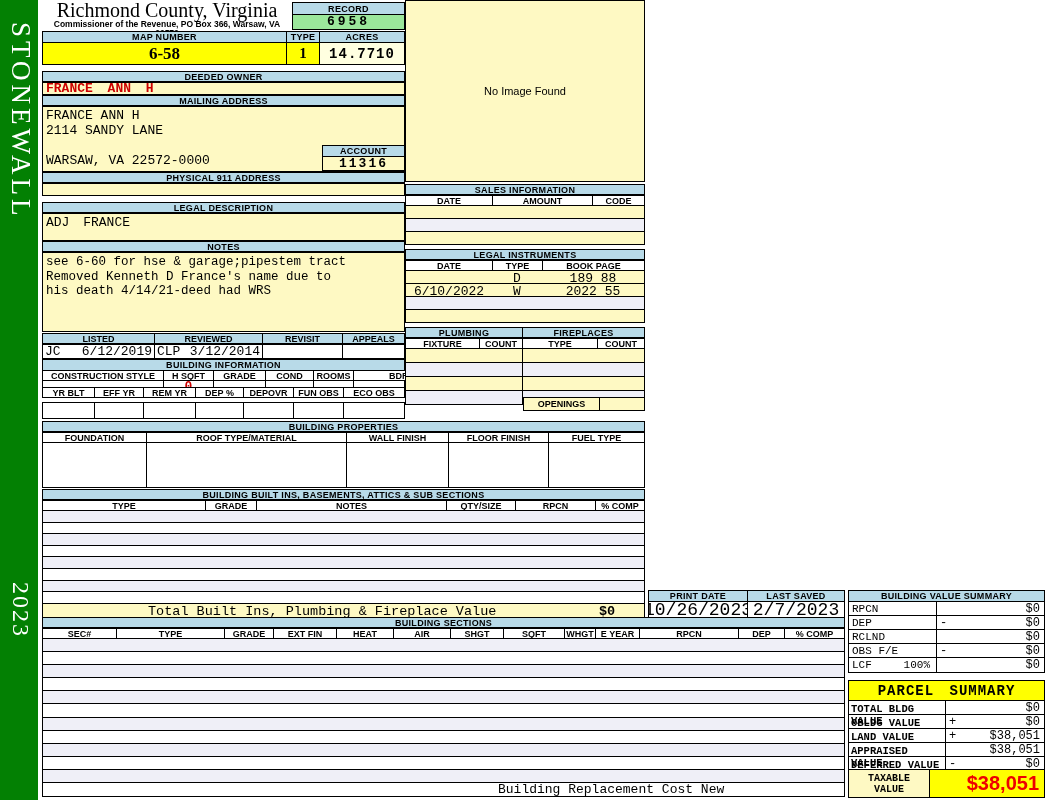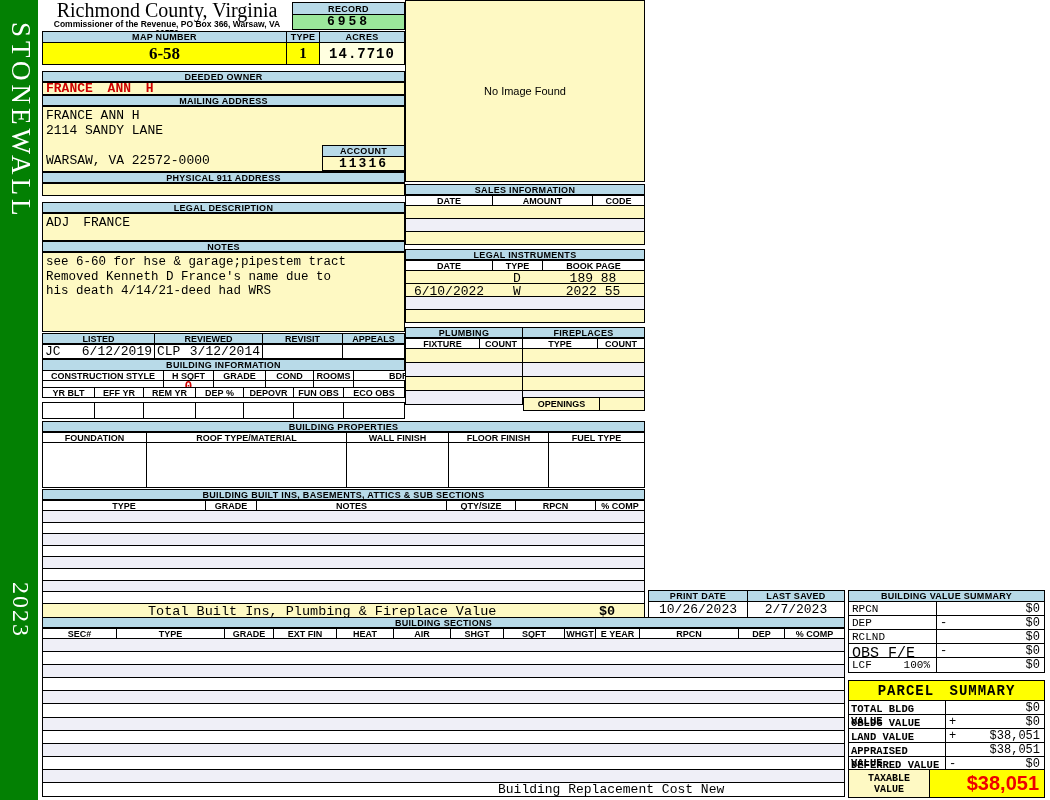--- a/index.html
+++ b/index.html
@@ -245,21 +245,21 @@
   </div>
   <div class="abs box mono" style="left:42px;top:603px;width:603px;height:15px;font-size:13.5px;position:absolute">
     <span class="abs" style="left:105px;top:0">Total Built Ins, Plumbing &amp; Fireplace Value</span>
     <span class="abs" style="left:556px;top:0;font-weight:bold">$0</span>
   </div>
 
   <div class="abs norow" style="left:648px;top:590px;width:197px;height:12px">
     <div class="bar" style="flex:0 0 100px;height:12px">PRINT DATE</div>
     <div class="bar" style="flex:1;height:12px;margin-left:-1px">LAST SAVED</div>
   </div>
-  <div class="abs row mono" style="left:648px;top:601px;width:197px;height:17px;font-size:13px">
+  <div class="abs row mono" style="left:648px;top:601px;width:197px;height:17px;font-size:18px">
     <div style="flex:0 0 99px">10/26/2023</div>
     <div style="flex:1">2/7/2023</div>
   </div>
 
   <div class="abs bar" style="left:42px;top:617px;width:803px;height:11px">BUILDING SECTIONS</div>
   <div class="abs row" style="left:42px;top:628px;width:803px;height:11px">
     <div class="whdr" style="flex:0 0 74px">SEC#</div>
     <div class="whdr" style="flex:0 0 108px">TYPE</div>
     <div class="whdr" style="flex:0 0 49px">GRADE</div>
     <div class="whdr" style="flex:0 0 63px">EXT FIN</div>
@@ -305,21 +305,21 @@
         </div>
     </div>
     <div class="norow stripe" style="height:14px">
       <div class="mono" style="width:88px;border-right:1px solid #000;font-size:11px;padding:1px 0 0 3px">RCLND</div>
       <div class="opcell">
           <span class="op"></span>
           <span class="val">$0</span>
         </div>
     </div>
     <div class="norow stripe" style="height:14px">
-      <div class="mono" style="width:88px;border-right:1px solid #000;font-size:15px;padding:1px 0 0 3px">OBS F/E</div>
+      <div class="mono" style="width:88px;border-right:1px solid #000;font-size:11px;padding:1px 0 0 3px">OBS F/E</div>
       <div class="opcell">
           <span class="op">-</span>
           <span class="val">$0</span>
         </div>
     </div>
     <div class="norow" style="height:14px">
       <div class="mono" style="width:88px;border-right:1px solid #000;font-size:11px;padding:1px 0 0 3px;display:flex;justify-content:space-between">
         <span>LCF</span>
         <span style="padding-right:6px">100%</span>
       </div>

